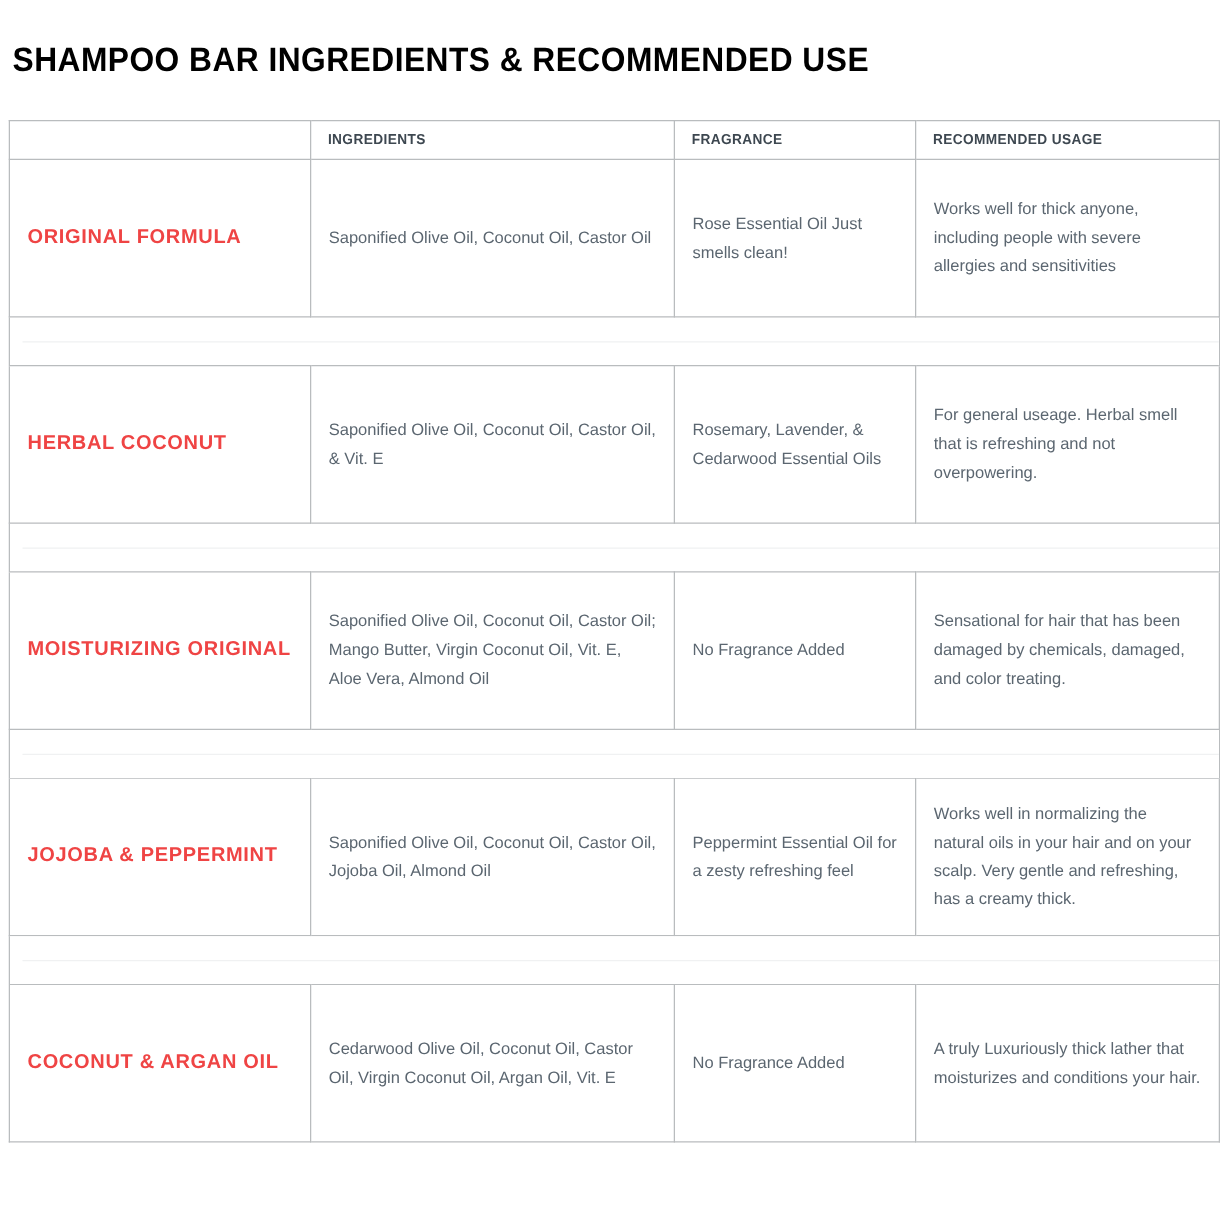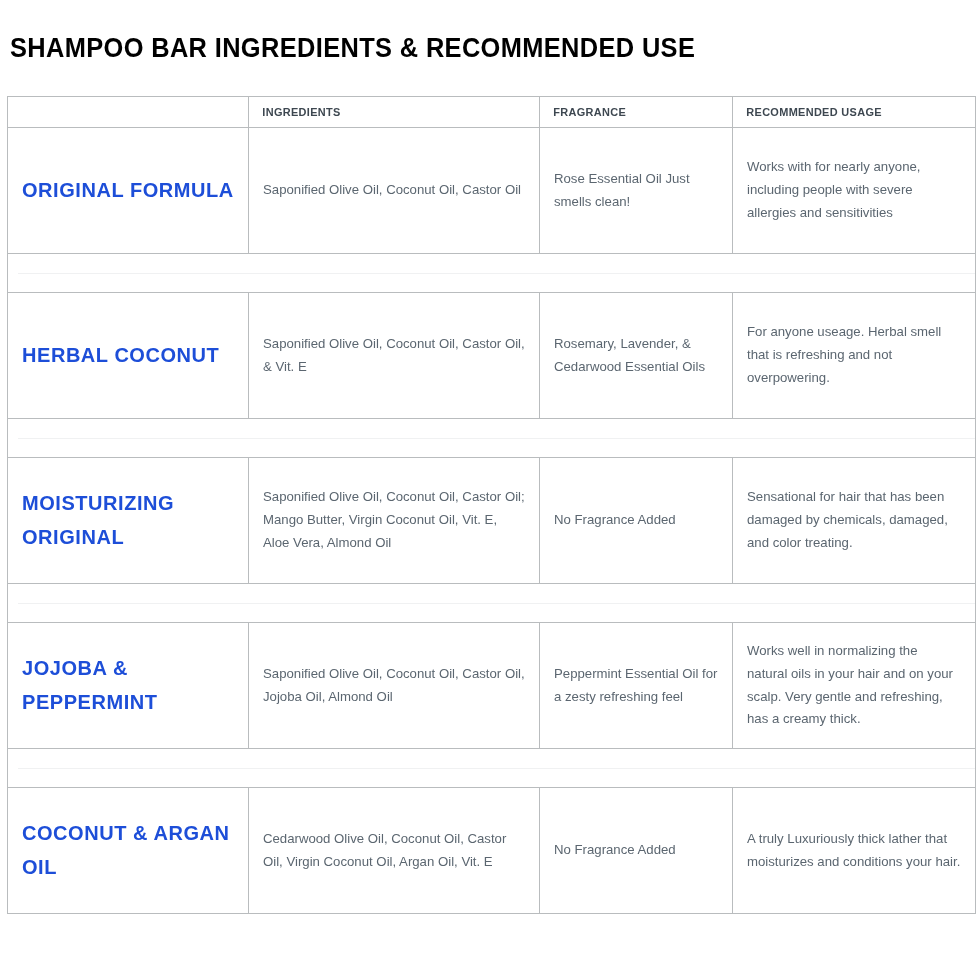--- a/index.html
+++ b/index.html
@@ -73,23 +73,23 @@
 
   
   tr.data-row td {
     border: 1px solid #b9bcbe;
     padding: 0;
     height: 125px;
     vertical-align: middle;
   }
   td.label-cell .label {
     padding: 0 12px 0 14px;
-    color: #1d4ed8;
+    color: #ef4444;
     font-weight: bold;
-    font-size: 20px;
+    font-size: 16px;
     letter-spacing: 0.55px;
     line-height: 1.68;
     font-family: "Liberation Sans", sans-serif;
   }
   td.body-cell .body {
     padding: 0 14px 0 14px;
     color: #5b6670;
     font-size: 13.2px;
     line-height: 1.72;
     font-family: "Liberation Sans", sans-serif;
@@ -144,41 +144,41 @@
           <td class="label-cell">
               <div class="label">ORIGINAL FORMULA</div>
             </td>
           <td class="body-cell">
               <div class="body">Saponified Olive Oil, Coconut Oil, Castor Oil</div>
             </td>
           <td class="body-cell">
               <div class="body">Rose Essential Oil Just smells clean!</div>
             </td>
           <td class="body-cell">
-              <div class="body">Works with for nearly anyone, including people with severe allergies and sensitivities</div>
+              <div class="body">Works well for thick anyone, including people with severe allergies and sensitivities</div>
             </td>
         </tr>
         <tr class="spacer-row">
           <td colspan="4">
               <div class="hair"></div>
             </td>
         </tr>
 
         <tr class="data-row">
           <td class="label-cell">
               <div class="label">HERBAL COCONUT</div>
             </td>
           <td class="body-cell">
               <div class="body">Saponified Olive Oil, Coconut Oil, Castor Oil, &amp; Vit. E</div>
             </td>
           <td class="body-cell">
               <div class="body">Rosemary, Lavender, &amp; Cedarwood Essential Oils</div>
             </td>
           <td class="body-cell">
-              <div class="body">For anyone useage. Herbal smell that is refreshing and not overpowering.</div>
+              <div class="body">For general useage. Herbal smell that is refreshing and not overpowering.</div>
             </td>
         </tr>
         <tr class="spacer-row">
           <td colspan="4">
               <div class="hair"></div>
             </td>
         </tr>
 
         <tr class="data-row">
           <td class="label-cell">

